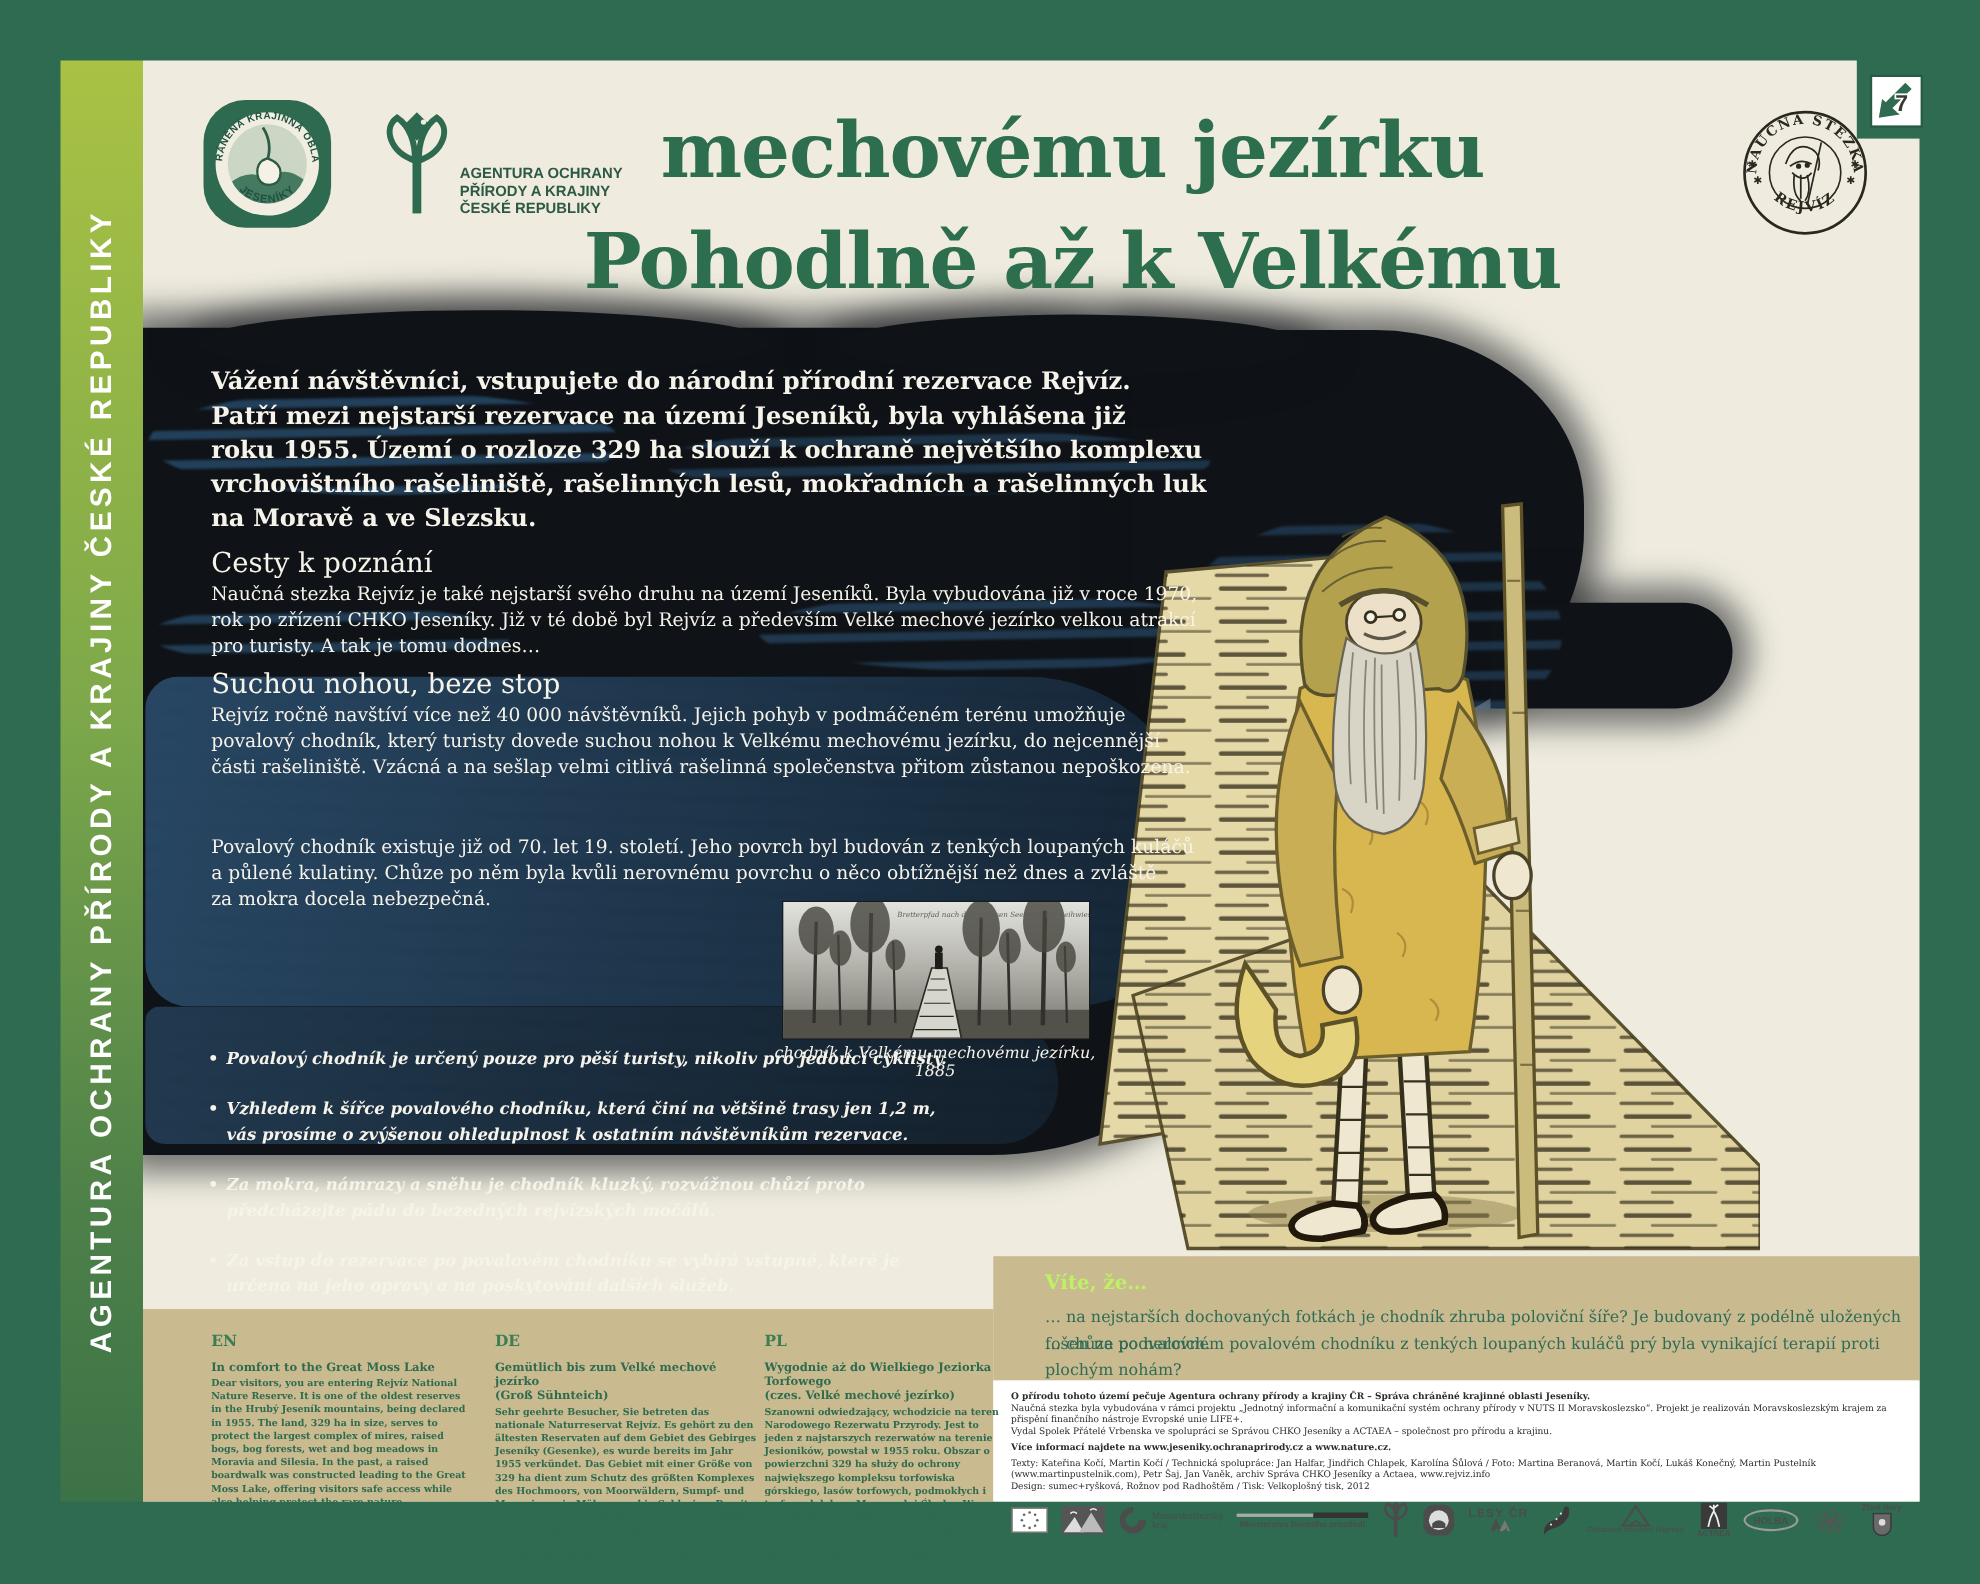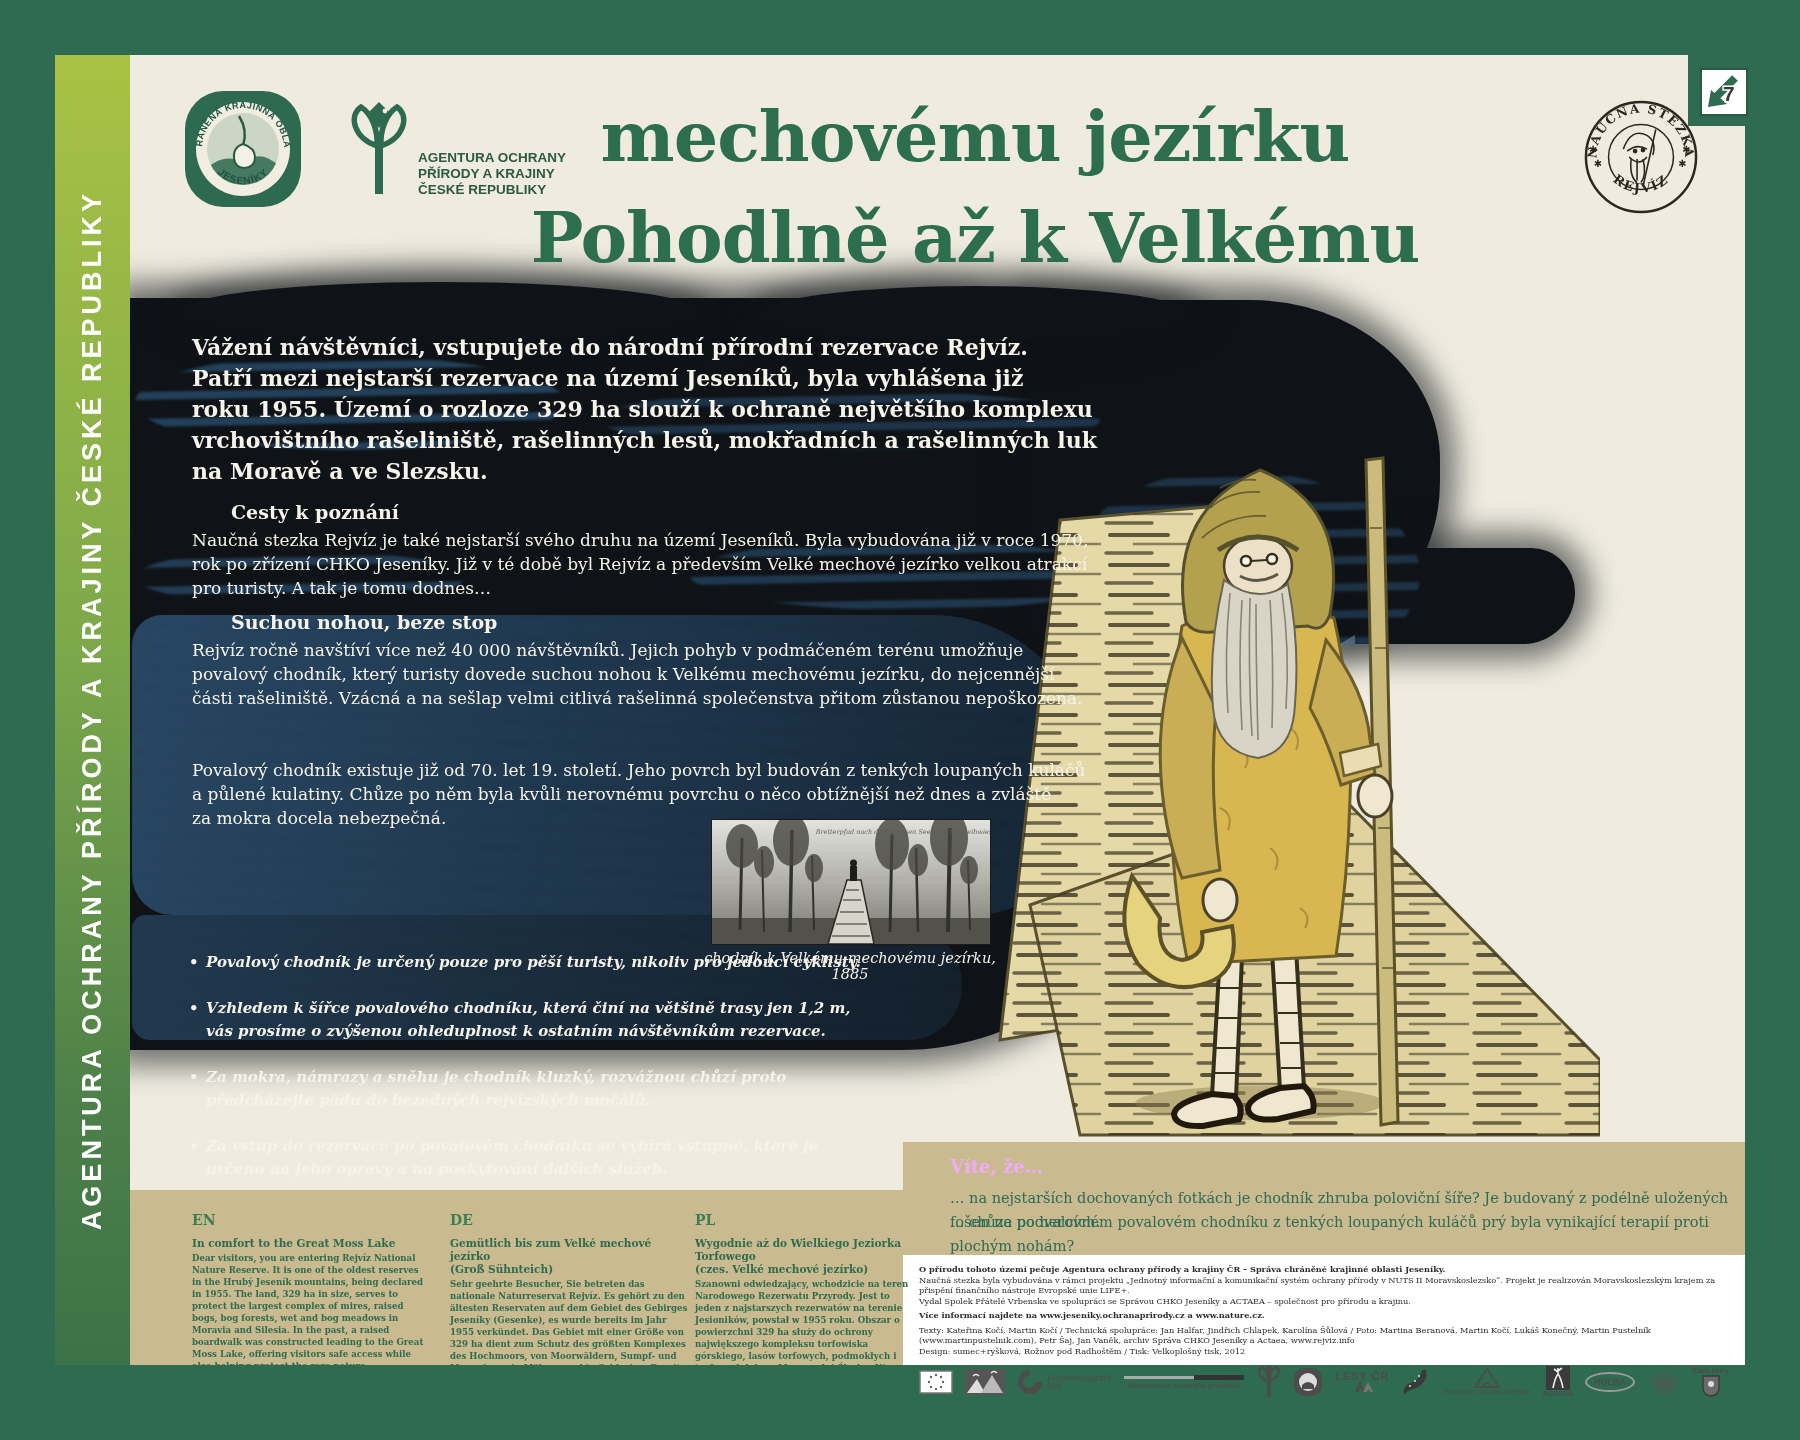--- a/index.html
+++ b/index.html
@@ -32,21 +32,21 @@
   .streaks{position:absolute;z-index:2;border-radius:45% 55% 50% 50% / 50%;
          background:repeating-linear-gradient(179deg, rgba(62,122,177,0) 0 9px, rgba(64,130,188,.75) 11px 17px, rgba(62,122,177,0) 19px 27px);
          filter:blur(1px);}
   .bluewash{position:absolute;z-index:2;
          background:linear-gradient(100deg, rgba(70,132,188,.62), rgba(38,84,128,.38)),
          repeating-linear-gradient(2deg, rgba(10,13,16,0) 0 13px, rgba(10,13,16,.5) 14px 21px);
          border-radius:30px 160px 120px 40px;filter:blur(.5px);}
   
   .darktext{position:absolute;z-index:4;color:#f6f3ea;white-space:pre-line;}
   .intro{left:192px;top:332px;width:950px;font-weight:bold;font-size:22px;line-height:31px;}
-  .sec-h{font-weight:bold;font-size:19px;line-height:24px;margin-left:39px;}
+  .sec-h{font-weight:normal;font-size:25px;line-height:24px;}
   .sec-b{font-size:17px;line-height:24px;}
   .s1h{left:192px;top:500px;} .s1b{left:192px;top:528px;width:930px;}
   .s2h{left:192px;top:610px;} .s2b1{left:192px;top:638px;width:930px;} .s2b2{left:192px;top:758px;width:930px;}
   .bullets{left:186px;top:928px;width:690px;margin:0;padding:0;list-style:none;
          font-style:italic;font-weight:bold;font-size:15px;line-height:23px;}
   .bullets li{position:relative;padding-left:20px;white-space:pre-line;}
   .bullets li::before{content:"•";position:absolute;left:3px;}
   .photo{position:absolute;left:712px;top:820px;width:278px;height:124px;z-index:4;box-shadow:0 0 0 1px #1a1a18;}
   .photo-caption{position:absolute;left:690px;top:950px;width:320px;text-align:center;z-index:4;
          color:#f6f3ea;font-style:italic;font-size:14.5px;}
@@ -55,21 +55,21 @@
   .tanbox{position:absolute;background:#c9ba90;z-index:5;}
   .langbox{left:130px;top:1190px;width:773px;height:175px;}
   .vitebox{left:903px;top:1142px;width:842px;height:113px;}
   .whitebox{position:absolute;left:903px;top:1255px;width:842px;height:110px;background:#ffffff;z-index:5;
          padding:9px 16px 0 16px;box-sizing:border-box;}
   .lang-col{position:absolute;top:1212px;z-index:6;color:#2f6b4f;}
   .col-en{left:192px;width:235px;} .col-de{left:450px;width:238px;} .col-pl{left:695px;width:220px;}
   .lang-code{font-weight:bold;font-size:14px;color:#3d7d55;margin-bottom:9px;}
   .lang-title,.lang-sub{font-weight:bold;font-size:10.5px;line-height:13px;}
   .lang-body{font-weight:bold;font-size:8.6px;line-height:12px;margin-top:2px;}
-  .vite-h{position:absolute;left:950px;top:1156px;z-index:6;color:#f0abfc;font-weight:bold;font-size:18px;}
+  .vite-h{position:absolute;left:950px;top:1156px;z-index:6;color:#bef264;font-weight:bold;font-size:18px;}
   .vite-f{position:absolute;left:950px;z-index:6;color:#2f6b55;font-size:14.5px;line-height:24px;width:790px;}
   .vf1{top:1186px;} .vf2{top:1210px;}
   .credits{font-size:8.2px;line-height:10.5px;color:#2b2b28;font-family:"DejaVu Serif",serif;}
   .credits .b{font-weight:bold;}
   .credits div{margin:0;}
   .gap{height:4px;}
   .logo-row{display:flex;justify-content:space-between;align-items:center;margin-top:6px;height:40px;
          filter:grayscale(1);}
   .logo{display:flex;flex-direction:column;align-items:center;justify-content:center;color:#4c4c48;
          font-family:"Liberation Sans",sans-serif;text-align:center;}

